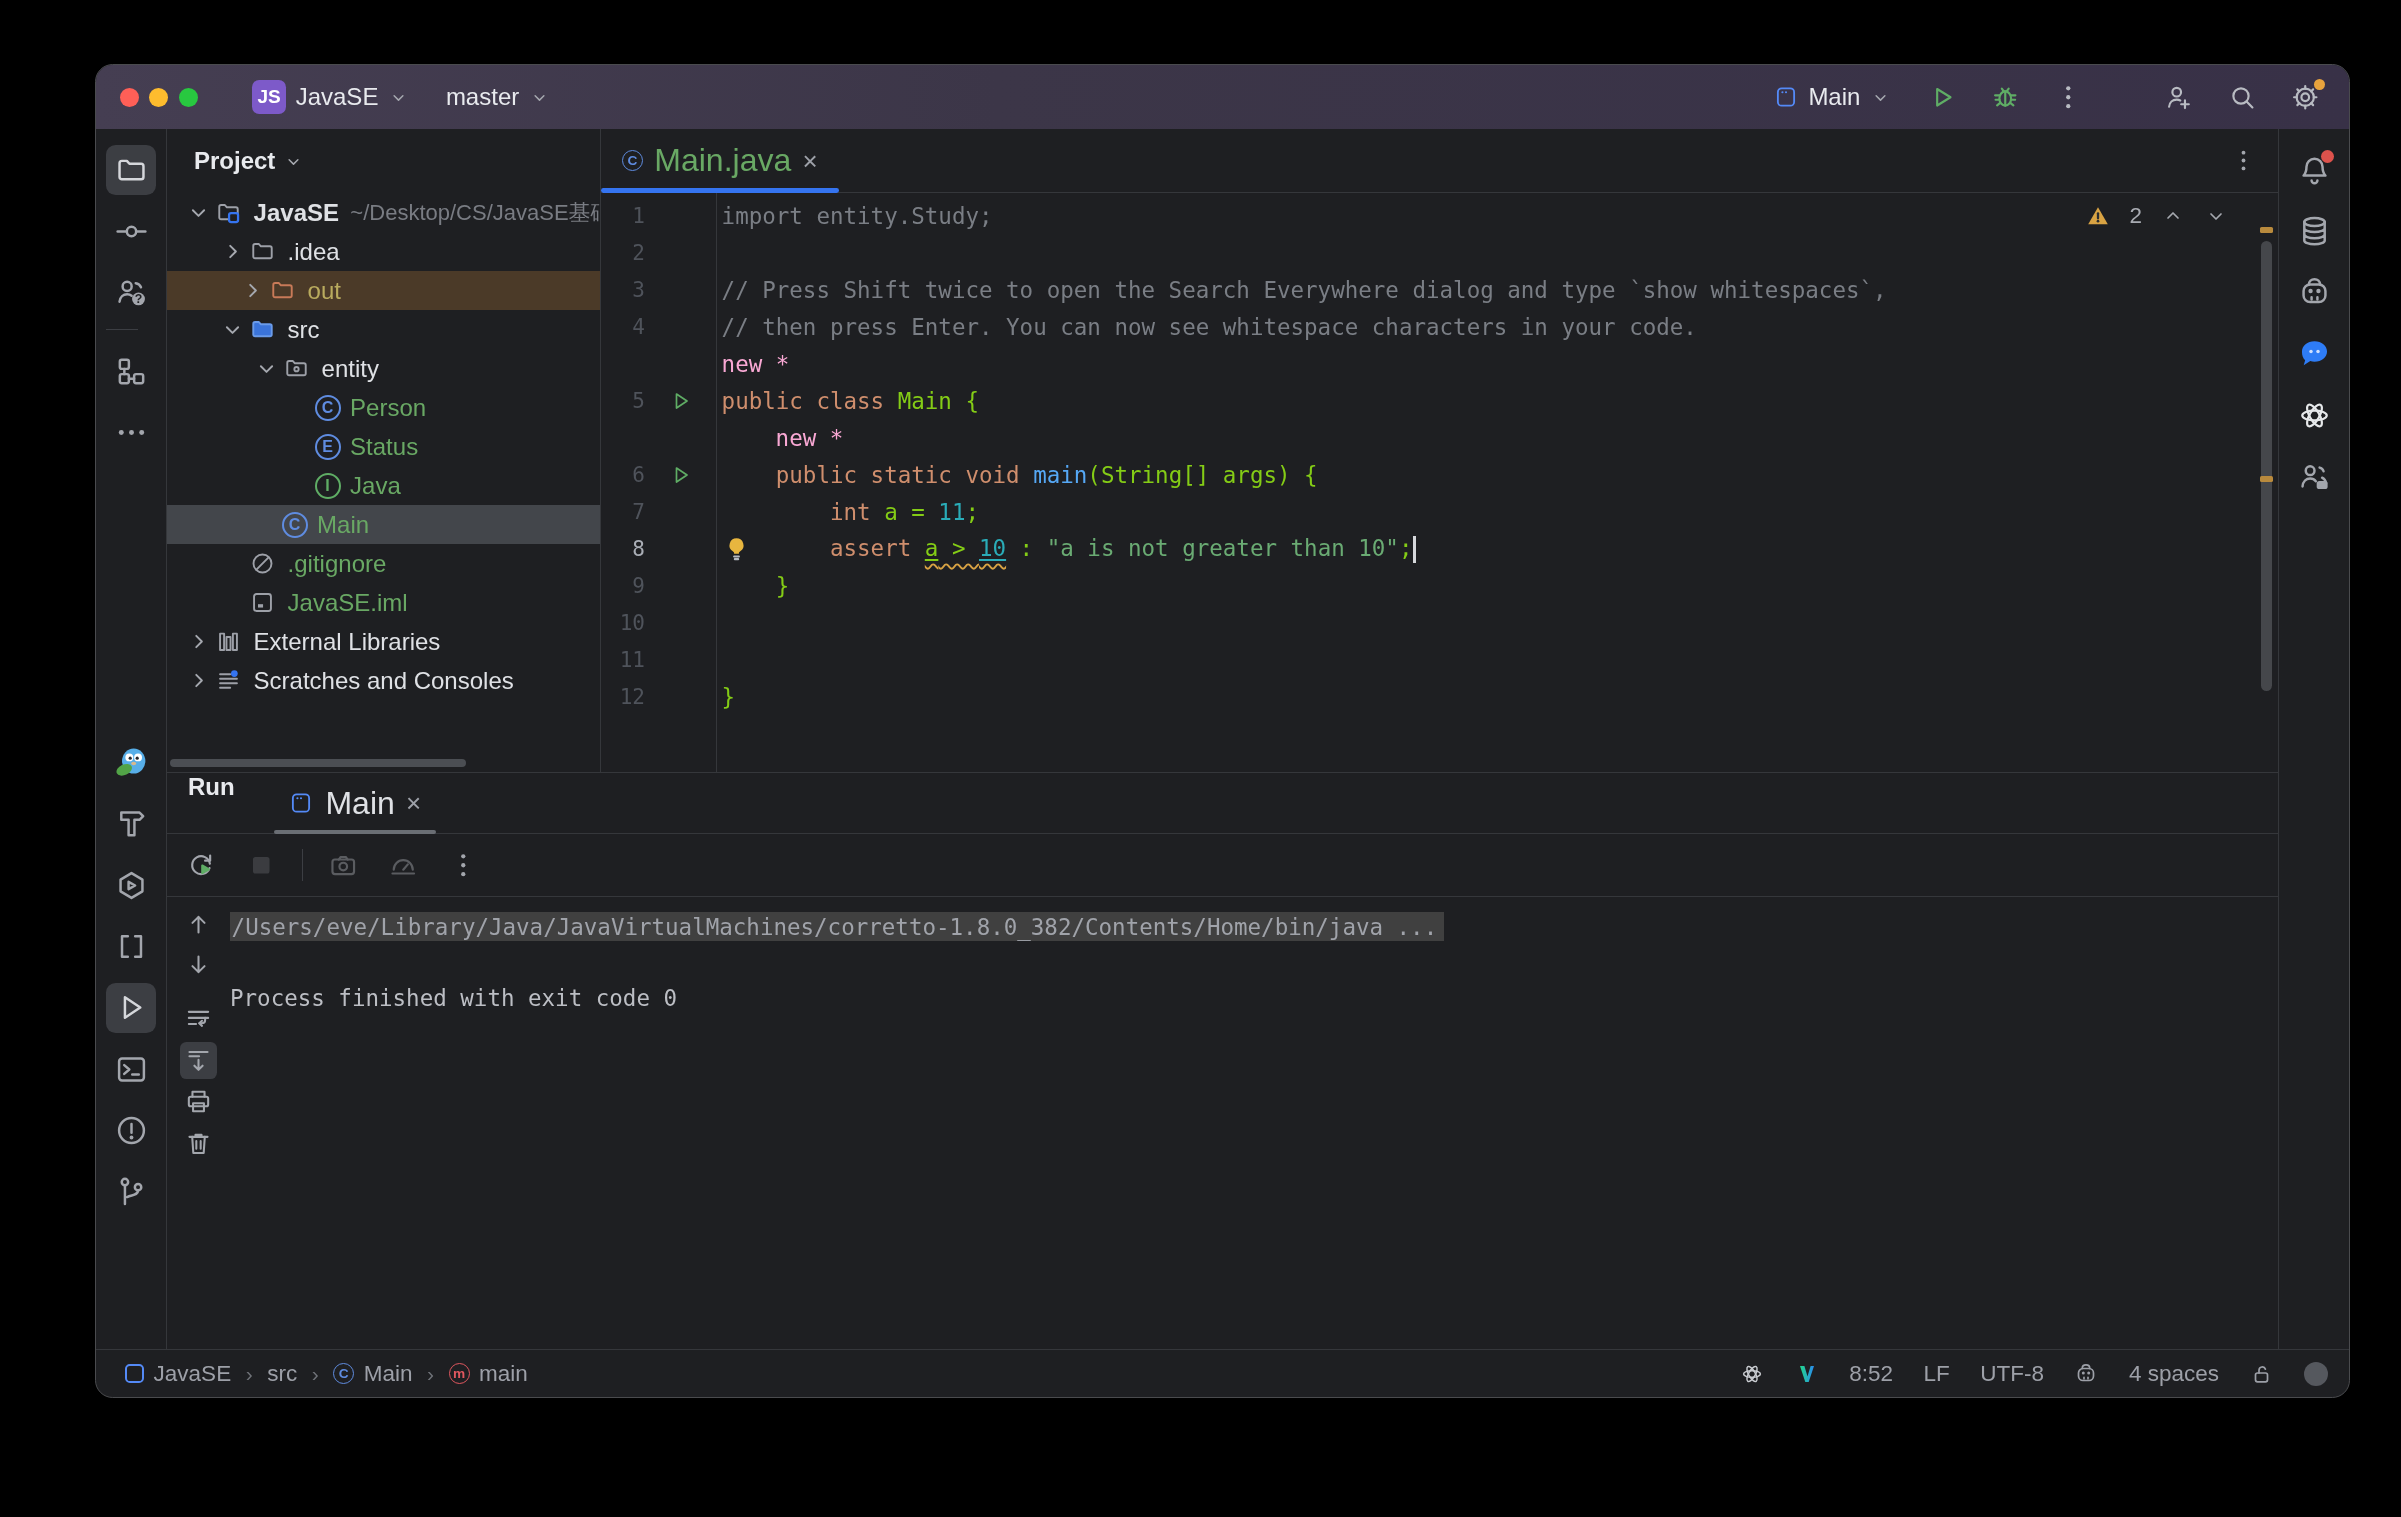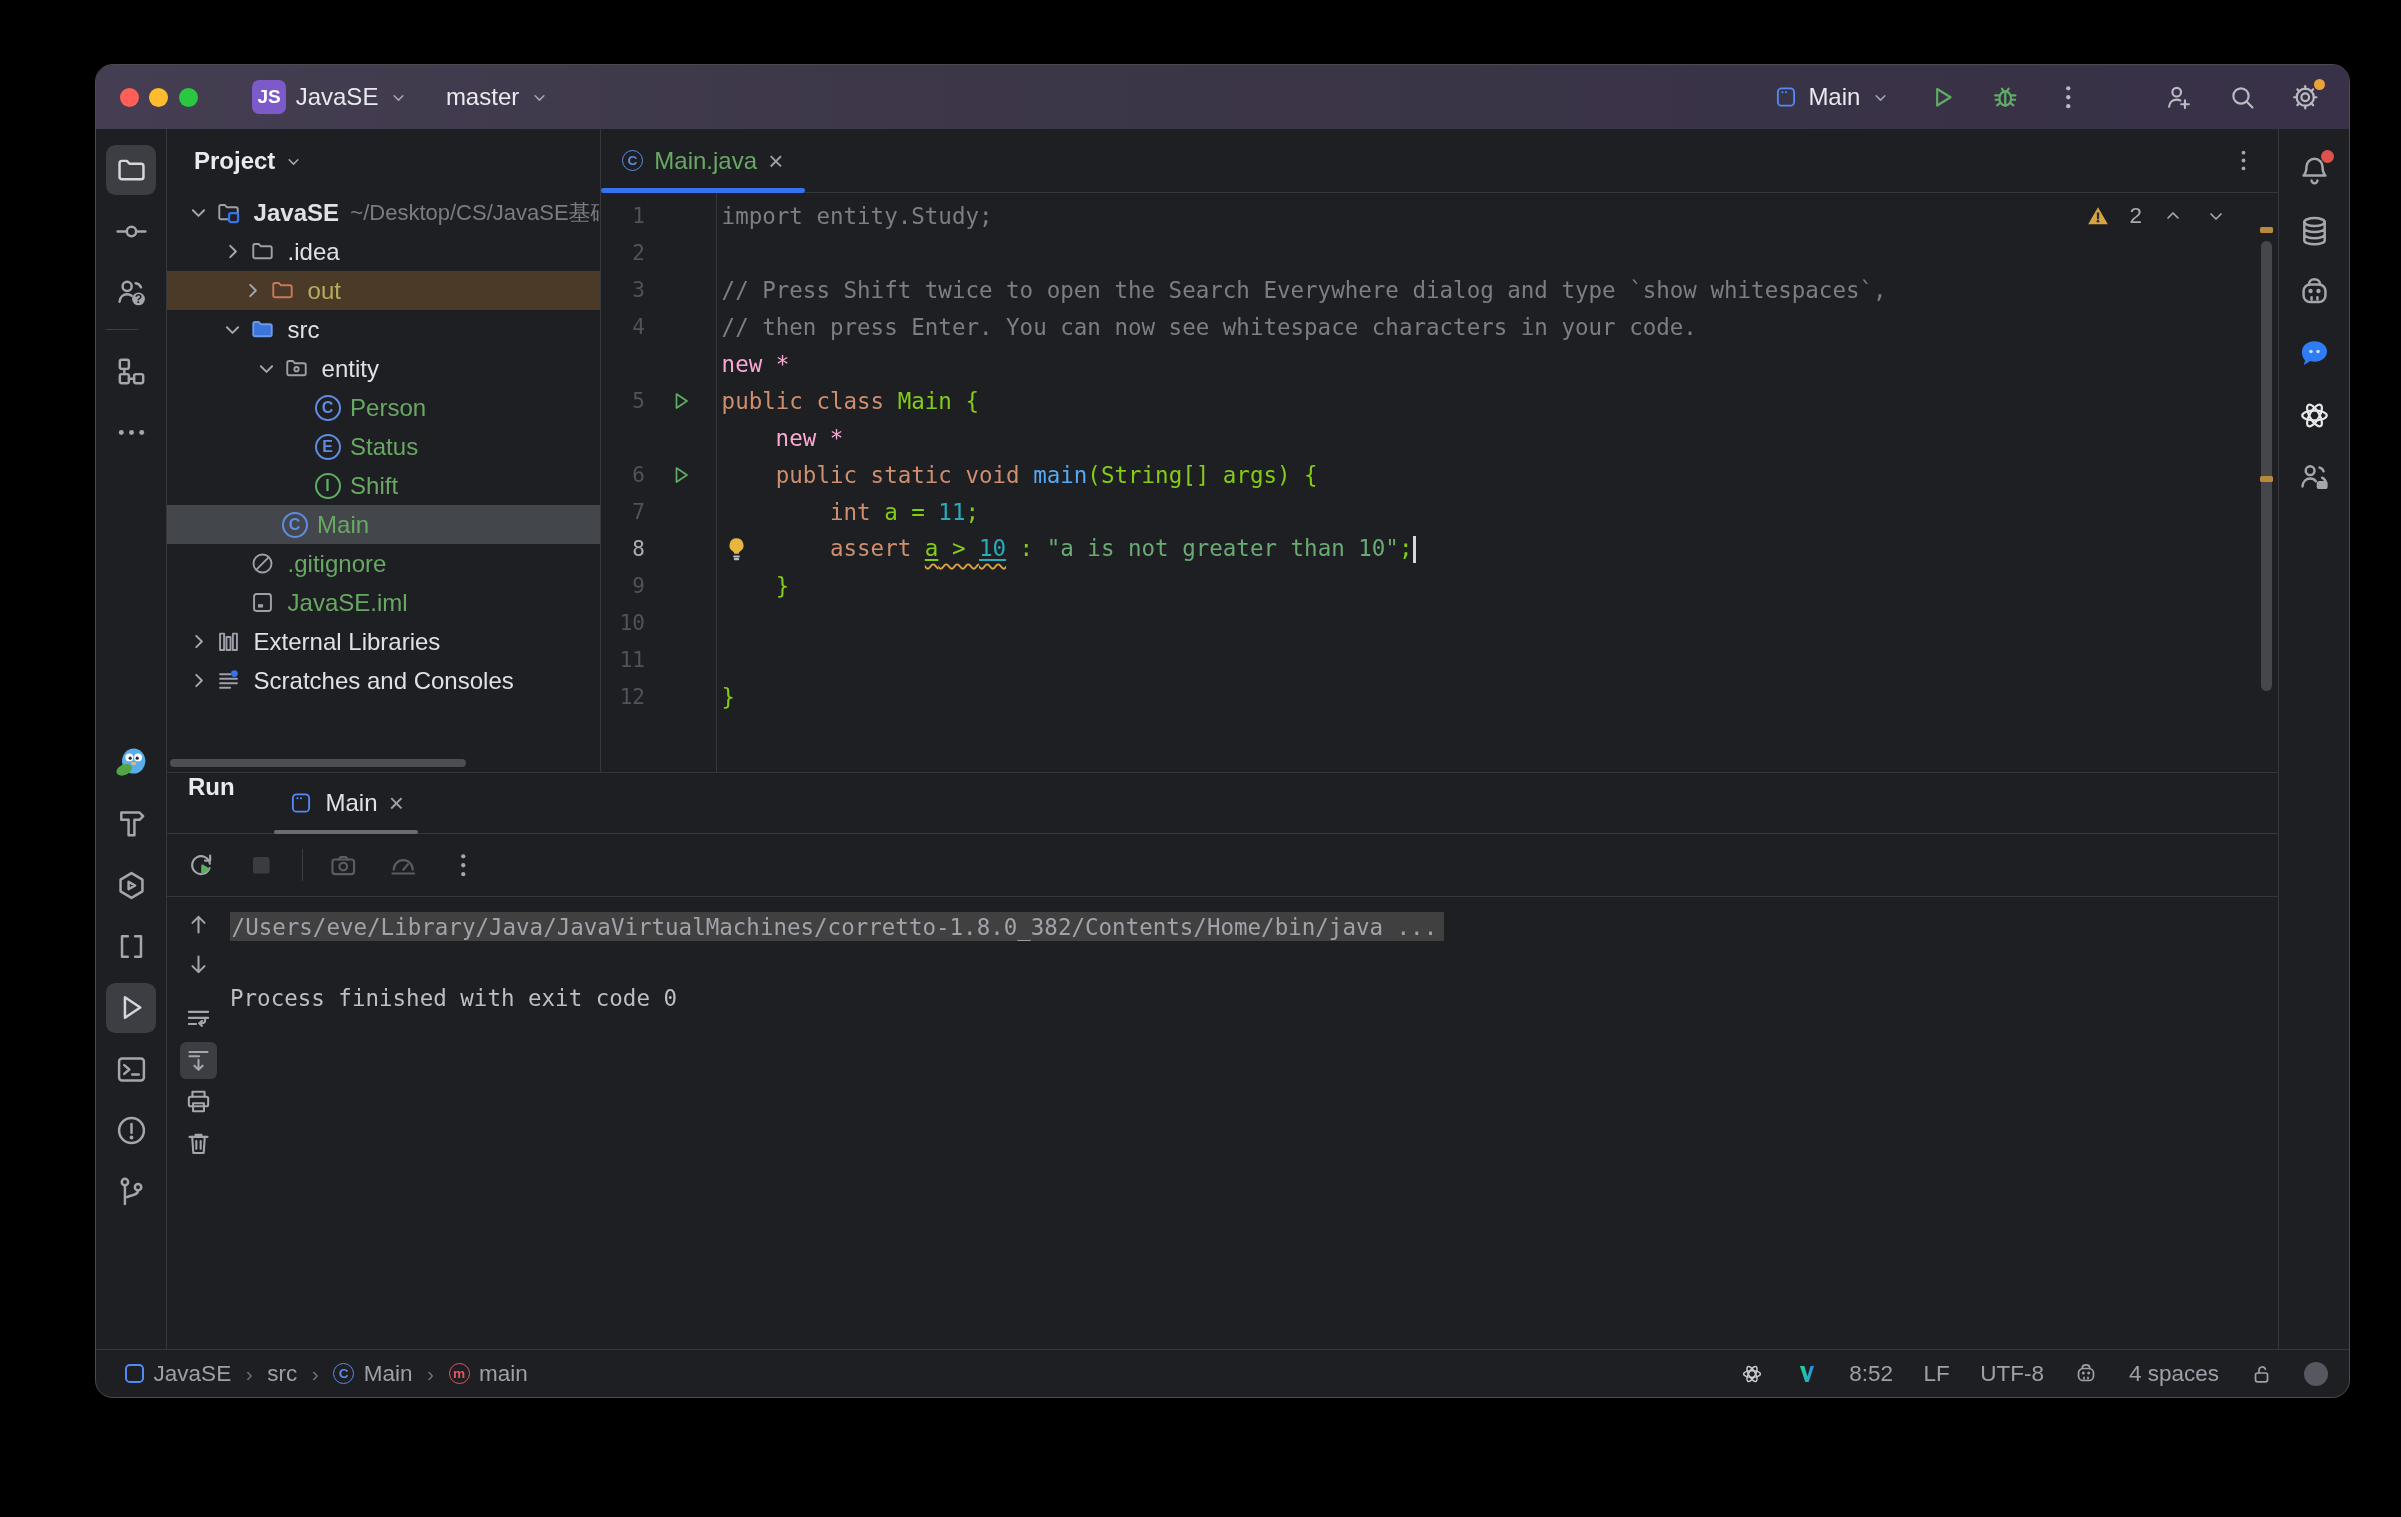--- a/index.html
+++ b/index.html
@@ -65,21 +65,21 @@
                   align-items:center; justify-content:center; font-size:16px; font-weight:700; }
   .badge-circle.blue { color:#5f8ce0; border-color:#5f8ce0; }
   .badge-circle.green { color:#5fad65; border-color:#5fad65; }
   .badge-circle.red { color:#e0575f; border-color:#e0575f; }
   .badge-circle.sm { width:21px; height:21px; font-size:13.7px; border-width:1.6px; }
   .hscrollbar { position:absolute; left:3.2px; bottom:4.8px; width:296px; height:8px; border-radius:4px; background:#4b4e53; }
   
   .editor-col { flex:1; display:flex; flex-direction:column; min-width:0; }
   .tabbar { height:64px; flex-shrink:0; display:flex; align-items:center; border-bottom:0.8px solid #35373b; position:relative; }
   .tab { height:100%; display:flex; align-items:center; gap:11.3px; padding:0 21px; position:relative; }
-  .tab-label { font-size:24px; color:#69a864; }
+  .tab-label { font-size:32px; color:#69a864; }
   .tab-close { color:#9da0a8; font-size:26px; line-height:1; }
   .tab-underline { position:absolute; left:0; bottom:-0.8px; height:4.8px; width:100%; background:#3574f0; border-radius:2.4px; }
   .tabbar-more { margin-left:auto; margin-right:21px; color:#a3a6ad; }
   .tabbar-more svg { width:27px; height:27px; }
   .editor-body { flex:1; position:relative; font-family:"DejaVu Sans Mono","Liberation Mono",monospace;
                  font-size:22.5px; color:#bcbec4; padding-top:4.8px; overflow:hidden; }
   .gutter-sep { position:absolute; left:115px; top:0; bottom:0; width:0.8px; background:#35373b; }
   .code-line { height:37px; display:flex; align-items:center; position:relative; }
   .lnum { width:44px; flex-shrink:0; text-align:right; color:#4f535b; font-size:21px; }
   .code-line.current .lnum { color:#a9adb5; }
@@ -439,21 +439,21 @@
                 <span class="tlabel green">Person</span>
               </div>
               <div class="tree-row" style="padding-left: 117px;">
                 <span class="chev icon"></span>
                 <span class="badge-circle blue">E</span>
                 <span class="tlabel green">Status</span>
               </div>
               <div class="tree-row" style="padding-left: 117px;">
                 <span class="chev icon"></span>
                 <span class="badge-circle green">I</span>
-                <span class="tlabel green">Shift</span>
+                <span class="tlabel green">Java</span>
               </div>
               <div class="tree-row selected" style="padding-left: 84px;">
                 <span class="chev icon"></span>
                 <span class="badge-circle blue">C</span>
                 <span class="tlabel green">Main</span>
               </div>
               <div class="tree-row" style="padding-left: 50px;">
                 <span class="chev icon"></span>
                 <span class="icon ">
                   <svg viewBox="0 0 24 24" fill="none" stroke="currentColor" stroke-width="1.7" stroke-linecap="round" stroke-linejoin="round">

